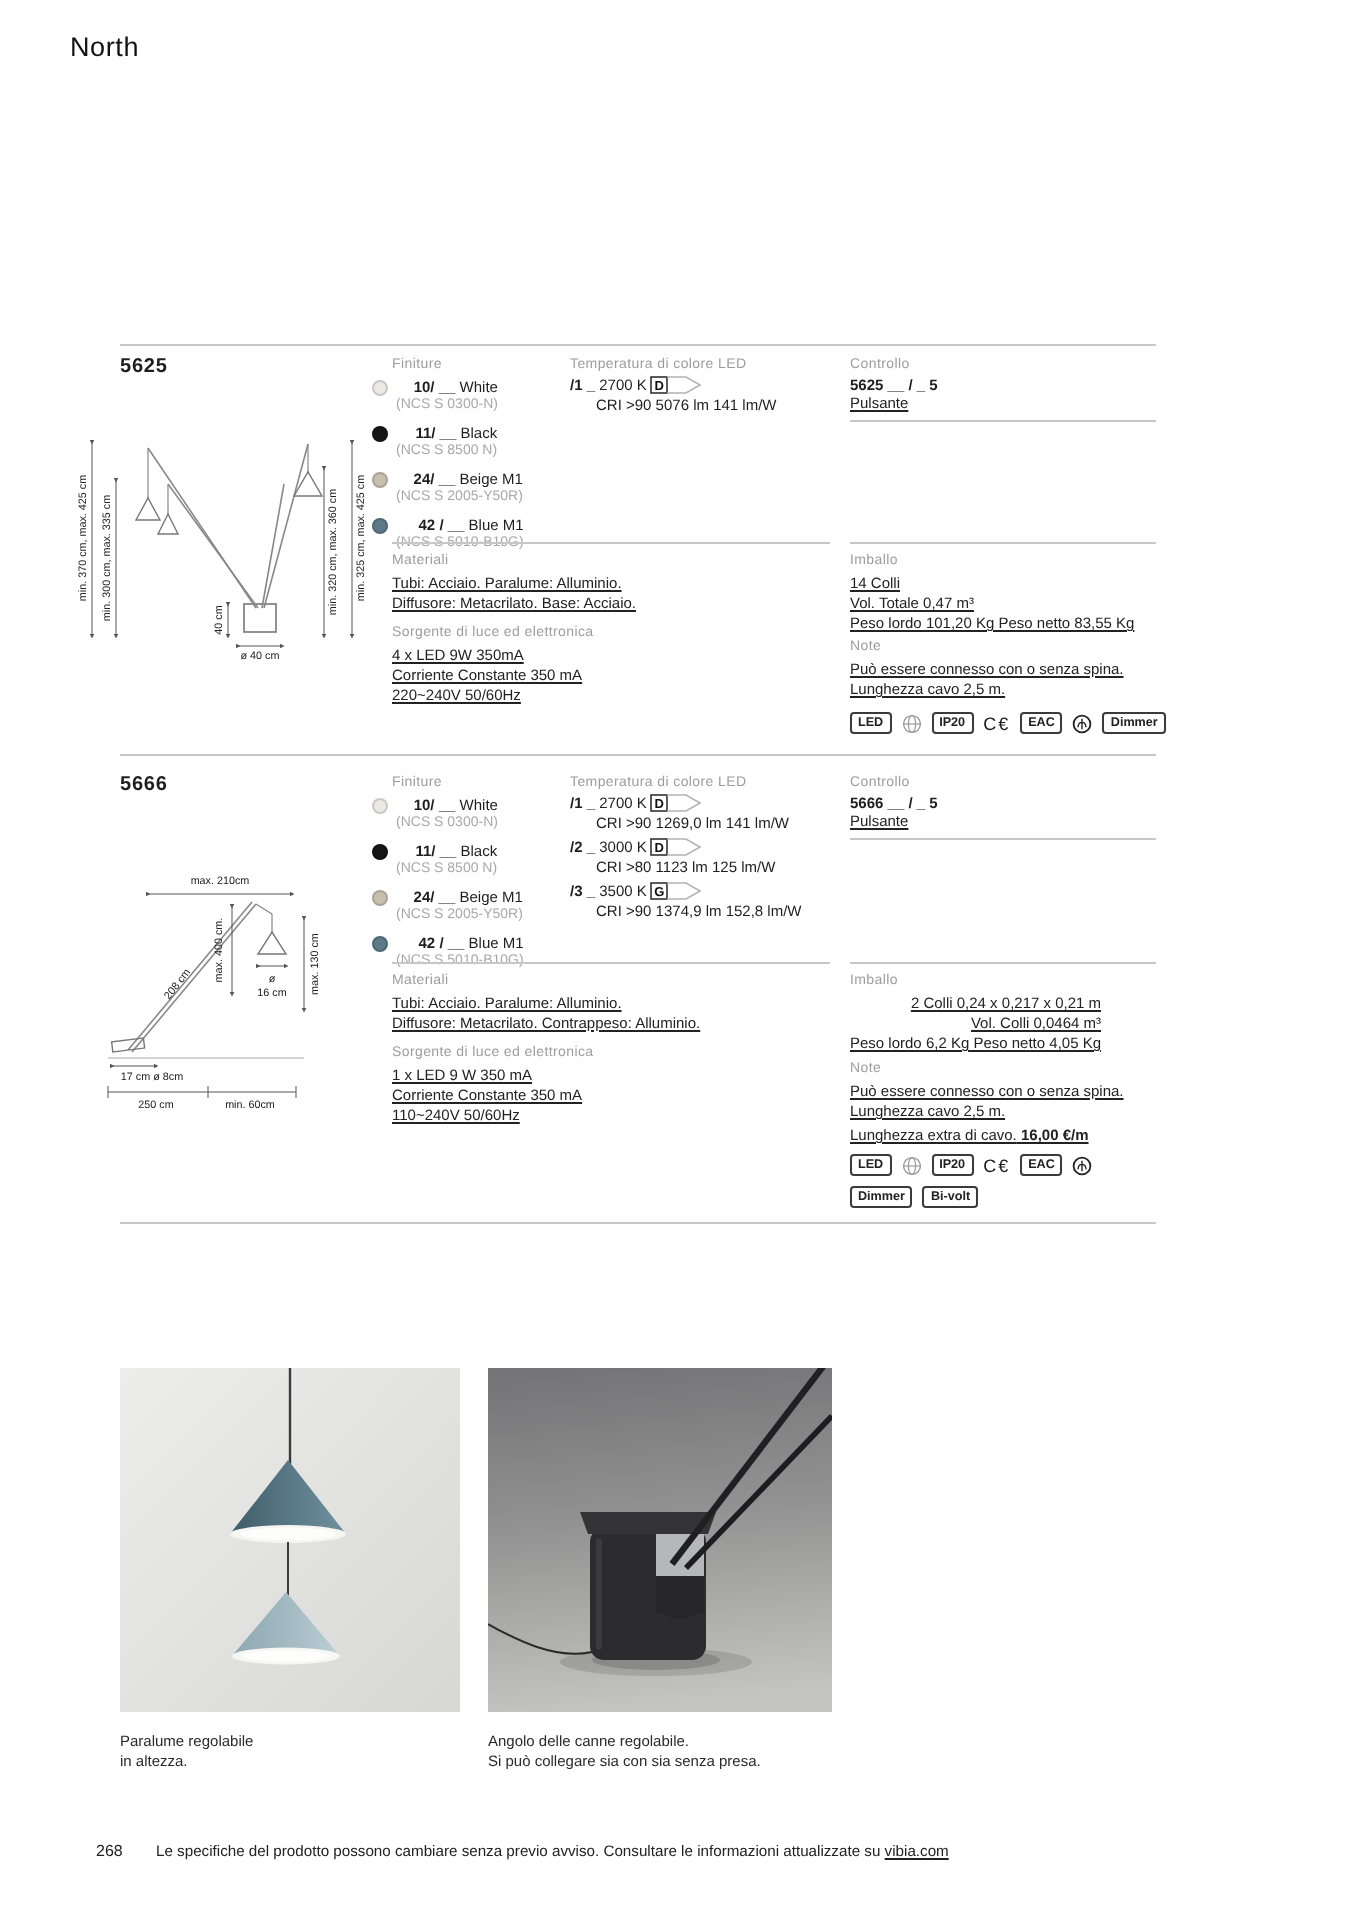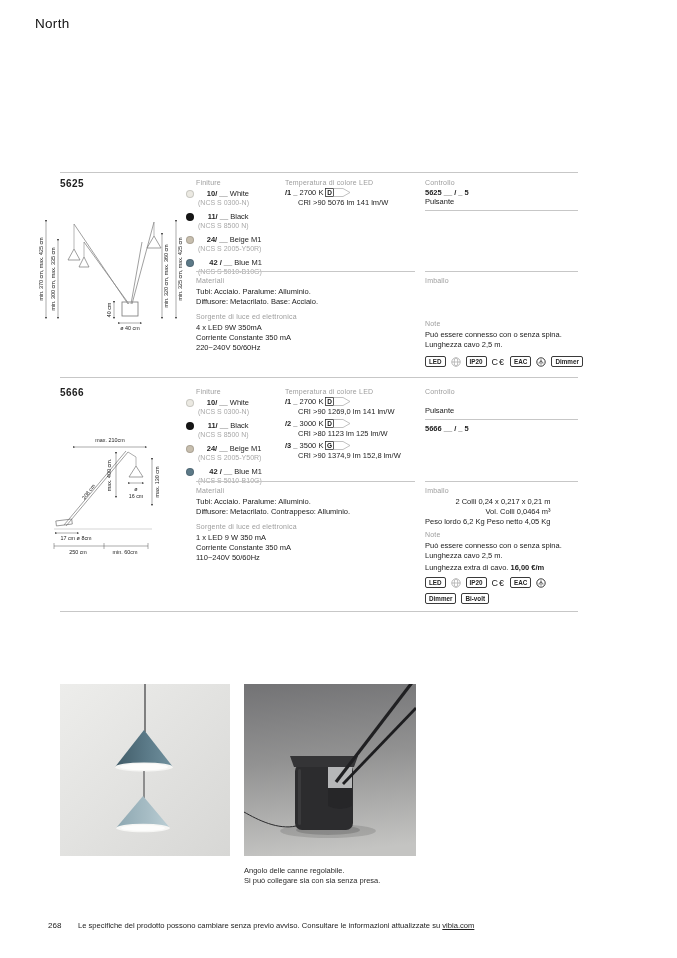--- a/index.html
+++ b/index.html
@@ -3,21 +3,21 @@
 <meta charset="utf-8">
 <style>
   html,body{margin:0;padding:0;background:#ffffff;}
   .page{position:relative;width:677px;height:958px;background:#fff;overflow:hidden;
         font-family:"Liberation Sans",sans-serif;color:#1e1e1e;}
   .abs{position:absolute;}
   .rule{position:absolute;height:1px;background:#c7c7c7;}
   .title{font-size:13.5px;letter-spacing:.3px;color:#111;}
   .sku{font-size:10px;font-weight:bold;letter-spacing:.4px;}
   .lbl{position:absolute;font-size:7px;color:#9d9d9d;letter-spacing:.2px;}
-  .t{font-size:7.5px;line-height:10px;color:#222;}
+  .t{font-size:7.5px;line-height:10px;color:#222;text-decoration:underline;}
   .b75{font-size:7.5px;font-weight:bold;}
   .section{position:absolute;left:0;width:677px;}
   .finitem{display:flex;align-items:flex-start;margin-bottom:5px;}
   .dot{width:8px;height:8px;border-radius:50%;margin:1px 4px 0 0;flex:0 0 auto;
        border:.5px solid rgba(0,0,0,.14);box-sizing:border-box;}
   .fintext{font-size:7.5px;line-height:9px;text-align:right;}
   .ncs{color:#a8a8a8;font-size:7px;}
   .trow{margin-bottom:3px;}
   .trow .l1{font-size:7.5px;line-height:9.5px;white-space:nowrap;}
   .cri{font-size:7.5px;line-height:9.5px;padding-left:13px;white-space:nowrap;}
@@ -137,20 +137,25 @@
       <div>Diffusore: Metacrilato.  Base: Acciaio.</div>
     </div>
     <div class="lbl" style="left:196px;top:141px;">Sorgente di luce ed elettronica</div>
     <div class="abs t" style="left:196px;top:151px;">
       <div>4 x LED 9W 350mA</div>
       <div>Corriente Constante 350 mA</div>
       <div>220~240V  50/60Hz</div>
     </div>
 
     <div class="lbl" style="left:425px;top:105px;">Imballo</div>
+    <div class="abs t" style="left:425px;top:115px;">
+      <div>14 Colli</div>
+      <div>Vol. Totale 0,47 m³</div>
+      <div>Peso lordo  101,20 Kg  Peso netto  83,55 Kg</div>
+    </div>
     <div class="lbl" style="left:425px;top:148px;">Note</div>
     <div class="abs t" style="left:425px;top:158px;">
       <div>Può essere connesso con o senza spina.</div>
       <div>Lunghezza cavo 2,5 m.</div>
     </div>
 
     <div class="badges" style="left:425px;top:184px;">
       <span class="badge">LED</span>
       <svg width="10" height="10" viewBox="0 0 10 10">
           <circle cx="5" cy="5" r="4.2" fill="none" stroke="#999" stroke-width="0.7"></circle>
@@ -268,21 +273,21 @@
         <div class="l1"><b>/3 _</b> <span>3500 K</span><svg class="earrow" width="26" height="9" viewBox="0 0 26 9">
               <rect x="0.5" y="0.5" width="8" height="8" fill="none" stroke="#333" stroke-width="0.8"></rect>
               <text x="4.6" y="7" text-anchor="middle" font-size="6.5" font-weight="bold" fill="#111">G</text>
               <polyline points="8.5,0.5 18,0.5 25,4.5 18,8.5 8.5,8.5" fill="none" stroke="#b3b3b3" stroke-width="0.8"></polyline>
             </svg></div>
         <div class="cri">CRI &gt;90  1374,9 lm  152,8 lm/W</div>
       </div>
     </div>
 
     <div class="lbl" style="left:425px;top:7px;">Controllo</div>
-    <div class="abs b75" style="left:425px;top:16px;margin-top:27px;">5666 __ / _ 5</div>
+    <div class="abs b75" style="left:425px;top:16px;">5666 __ / _ 5</div>
     <div class="abs t" style="left:425px;top:25px;">Pulsante</div>
     <div class="rule" style="left:425px;top:38px;width:153px;"></div>
 
     <div class="rule" style="left:196px;top:100px;width:219px;"></div>
     <div class="rule" style="left:425px;top:100px;width:153px;"></div>
 
     <div class="lbl" style="left:196px;top:106px;">Materiali</div>
     <div class="abs t" style="left:196px;top:116px;">
       <div>Tubi: Acciaio.  Paralume: Alluminio.</div>
       <div>Diffusore: Metacrilato.  Contrappeso: Alluminio.</div>
@@ -378,20 +383,24 @@
       <rect x="51" y="80" width="58" height="66" rx="7" fill="#2c2c2e"></rect>
       <path d="M84,74 L108,74 L108,116 L84,116 Z" fill="#b6b7b8"></path>
       <path d="M84,104 L108,104 L108,122 Q96,128 84,122 Z" fill="#262628"></path>
       <path d="M46,72 L114,72 L110,83 L50,83 Z" fill="#343436"></path>
       <line x1="92" y1="98" x2="170" y2="-4" stroke="#202022" stroke-width="3.2"></line>
       <line x1="99" y1="100" x2="172" y2="24" stroke="#1d1d1f" stroke-width="2.8"></line>
       <rect x="54" y="85" width="3" height="56" rx="1.5" fill="#3c3c3e" opacity="0.9"></rect>
     </svg>
   </div>
 
+  <div class="abs cap" style="left:60px;top:866px;width:170px;">
+    <div>Paralume regolabile</div>
+    <div>in altezza.</div>
+  </div>
   <div class="abs cap" style="left:244px;top:866px;width:200px;">
     <div>Angolo delle canne regolabile.</div>
     <div>Si può collegare sia con sia senza presa.</div>
   </div>
 
   <div class="abs pageno" style="left:48px;top:921px;">268</div>
   <div class="abs foot" style="left:78px;top:921px;">
     <span>Le specifiche del prodotto possono cambiare senza previo avviso. Consultare le informazioni attualizzate su</span> <span class="flink">vibia.com</span>
   </div>
 

